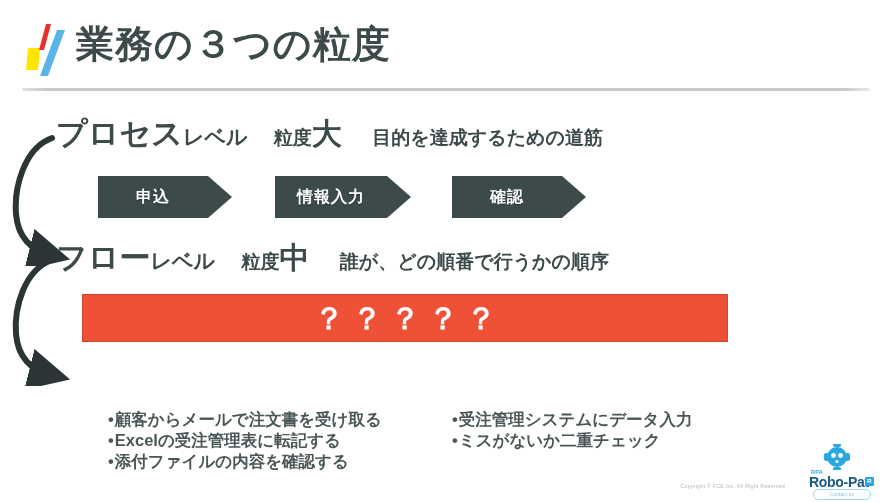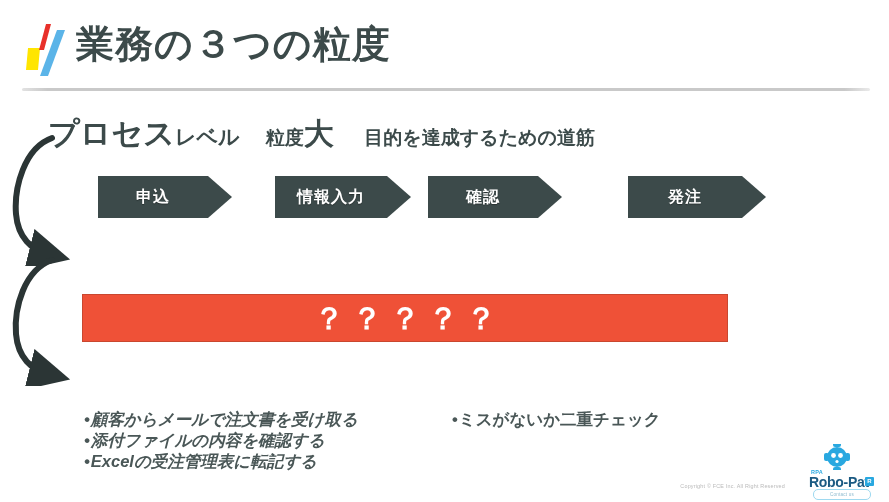--- a/index.html
+++ b/index.html
@@ -48,20 +48,21 @@
     width: 848px; height: 3px;
     background: linear-gradient(to right,#e2e2e2 0%, #c9c9c9 3%, #c9c9c9 97%, #eaeaea 100%);
     border-radius: 2px;
   }
 
   
   .level-row {
     position: absolute;
     white-space: nowrap;
     line-height: 1;
+    margin-left: 8px;
   }
   .lv-main {
     font-size: 31px;
     font-weight: bold;
     color: #3c4a4a;
     letter-spacing: 0px;
   }
   .lv-sub {
     font-size: 21px;
     font-weight: bold;
@@ -149,21 +150,21 @@
 
   
   .bullet-list {
     position: absolute;
     font-size: 16.5px;
     font-weight: bold;
     color: #4a5757;
     line-height: 21px;
     white-space: nowrap;
   }
-  #list-left  { left: 84px;  top: 409px; font-style: italic; }
+  #list-left  { left: 108px;  top: 409px; }
   #list-right { left: 452px; top: 409px; }
   .bullet-list .bullet-item::before {
     content: "•";
     margin-right: 1px;
   }
 
   
   .copyright {
     position: absolute;
     right: 104px; bottom: 13px;
@@ -271,49 +272,49 @@
       <div class="chevron-label" style="width:110px;">申込</div>
     </div>
 
     <div class="chevron" style="left:275px;width:136px;text-align:center;">
       <svg width="136" height="42" viewBox="0 0 136 42">
         <polygon points="0,0 112,0 136,21 112,42 0,42" fill="#3c4a4a"></polygon>
       </svg>
       <div class="chevron-label" style="width:112px;">情報入力</div>
     </div>
 
-    <div class="chevron" style="left:428px;width:134px;">
+    <div class="chevron" style="left:452px;width:134px;">
       <svg width="134" height="42" viewBox="0 0 134 42">
         <polygon points="0,0 110,0 134,21 110,42 0,42" fill="#3c4a4a"></polygon>
       </svg>
       <div class="chevron-label" style="width:110px;">確認</div>
     </div>
 
-    <div class="chevron" style="left:628px;width:138px;">
-      <svg width="138" height="42" viewBox="0 0 138 42">
-        <polygon points="0,0 114,0 138,21 114,42 0,42" fill="#3c4a4a"></polygon>
-      </svg>
-      <div class="chevron-label" style="width:114px;">発注</div>
-    </div>
-
-  </div>
-
+
+  </div>
+
+  <div class="level-row" id="row-flow">
+    <span class="lv-main">フロー</span><span class="lv-sub">レベル</span>
+    <span class="lv-gran"><span>粒度</span><span class="big">中</span></span>
+    <span class="lv-desc">誰が、どの順番で行うかの順序</span>
+  </div>
 
   <div class="red-bar">
     <span class="red-bar-text">？？？？？</span>
   </div>
 
 
   <div class="bullet-list" id="list-left">
     <div class="bullet-item">顧客からメールで注文書を受け取る</div>
+    <div class="bullet-item">Excelの受注管理表に転記する</div>
     <div class="bullet-item">添付ファイルの内容を確認する</div>
-    <div class="bullet-item">Excelの受注管理表に転記する</div>
   </div>
 
   <div class="bullet-list" id="list-right">
+    <div class="bullet-item">受注管理システムにデータ入力</div>
     <div class="bullet-item">ミスがないか二重チェック</div>
   </div>
 
   <div class="copyright">Copyright © FCE Inc.  All Right Reserved</div>
 
   <div class="brand">
     <svg width="84" height="26" viewBox="0 0 84 26" style="position:absolute;left:0;top:-4;">
       <g transform="translate(40,13)">
         <circle cx="0" cy="0" r="10" fill="#29a8e0"></circle>
         <rect x="-13" y="-4" width="5" height="8" rx="2" fill="#29a8e0"></rect>

